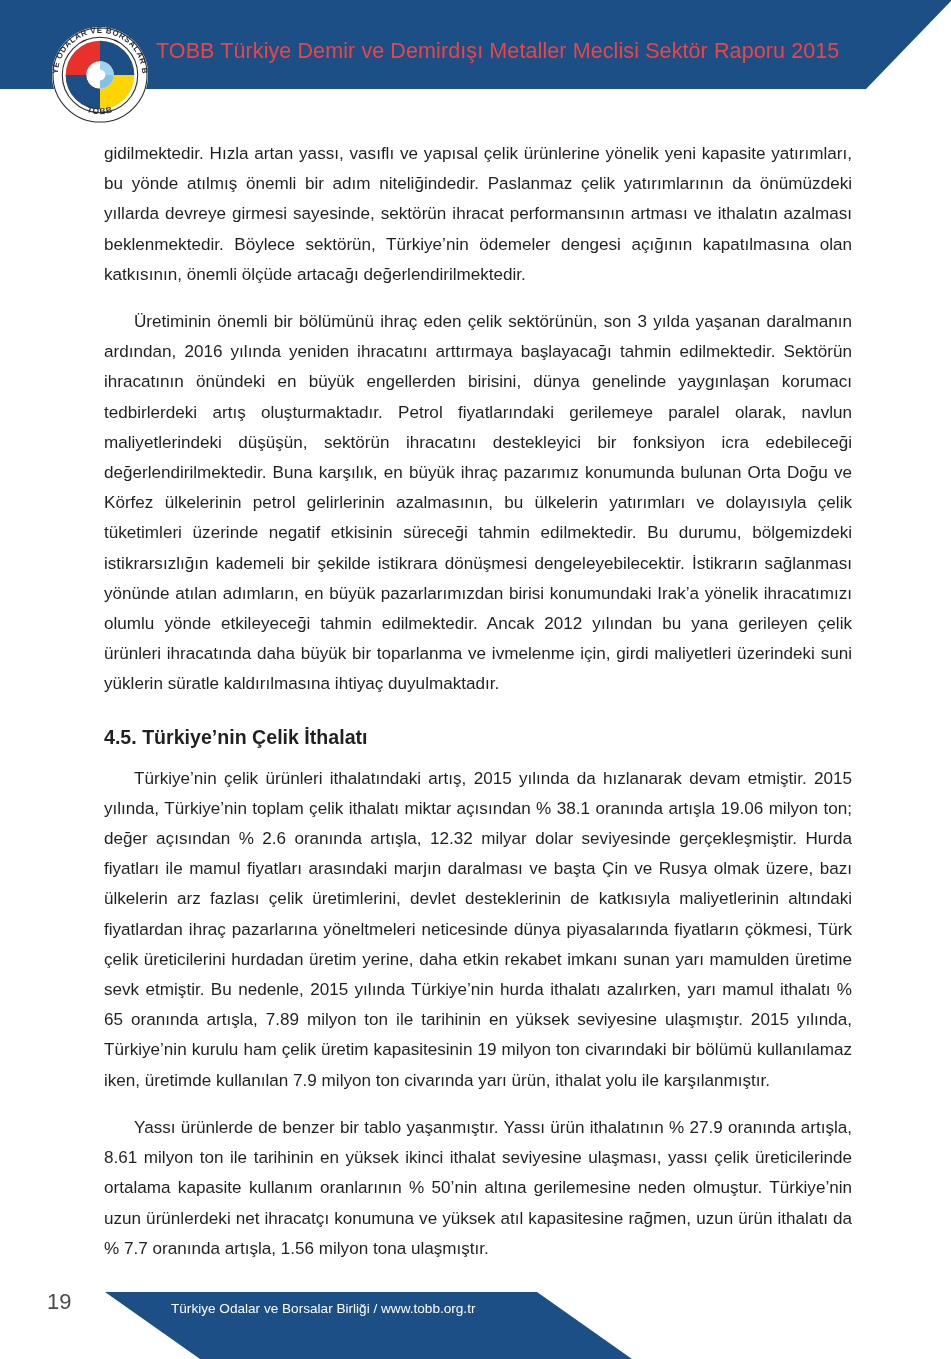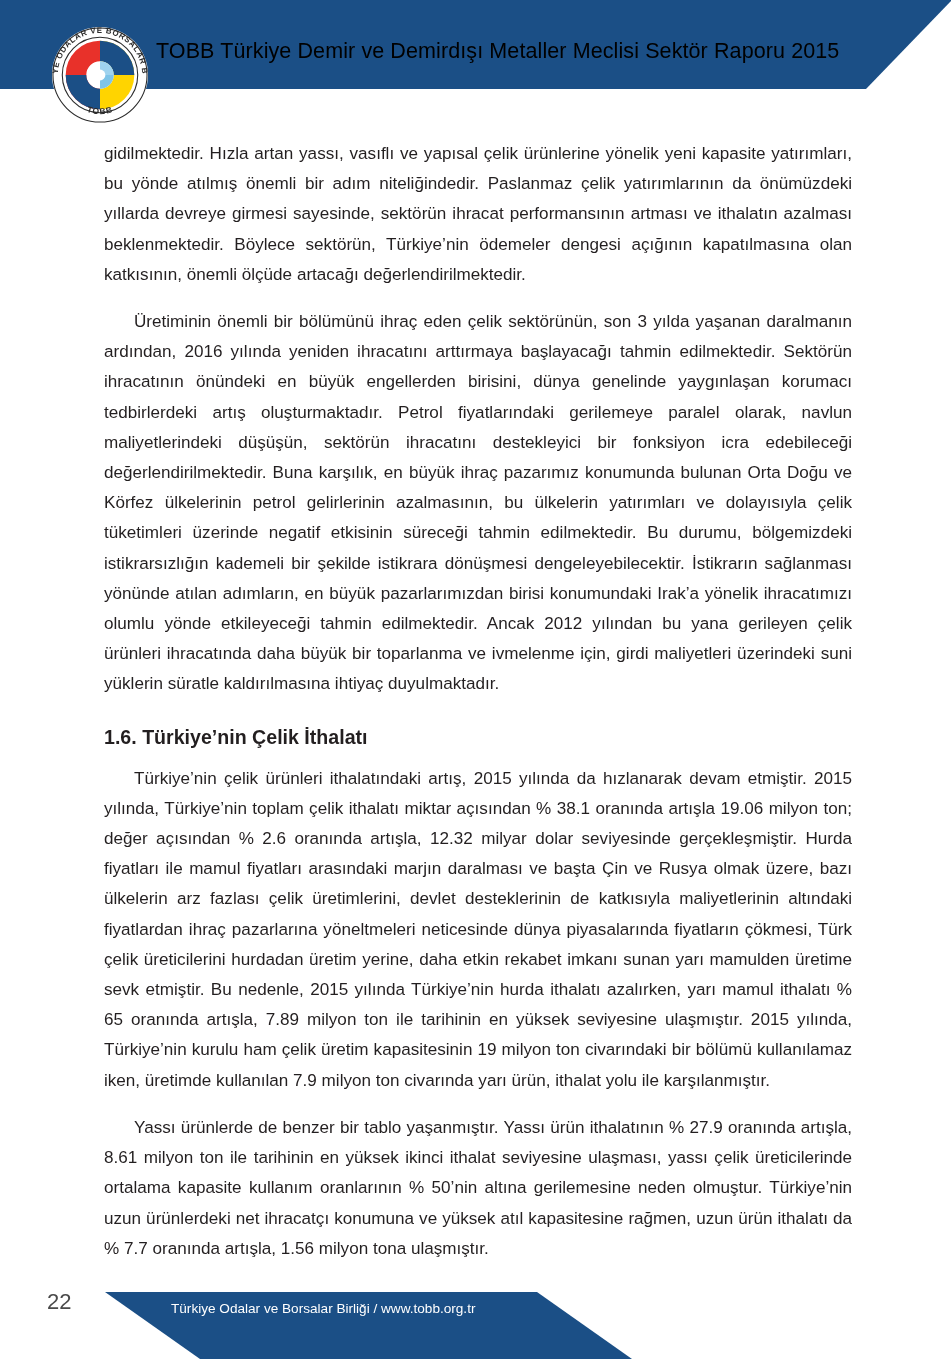--- a/index.html
+++ b/index.html
@@ -28,21 +28,21 @@
     height: 89px;
     background: #1b4f86;
     clip-path: polygon(0 0, 951px 0, 951px 1px, 866px 89px, 0 89px);
   }
   .header-title {
     position: absolute;
     top: 38px;
     left: 156px;
     font-size: 21.5px;
     line-height: 26px;
-    color: #000000;
+    color: #ef4444;
     letter-spacing: 0.1px;
     white-space: nowrap;
   }
 
   
   .logo-seal {
     position: absolute;
     top: 26px;
     left: 51px;
     width: 98px;
@@ -145,25 +145,25 @@
   </div>
 
   <div class="header-title">TOBB Türkiye Demir ve Demirdışı Metaller Meclisi Sektör Raporu 2015</div>
 
   <div class="content">
 
     <p class="body-text">gidilmektedir. Hızla artan yassı, vasıflı ve yapısal çelik ürünlerine yönelik yeni kapasite yatırımları, bu yönde atılmış önemli bir adım niteliğindedir. Paslanmaz çelik yatırımlarının da önümüzdeki yıllarda devreye girmesi sayesinde, sektörün  ihracat performansının artması ve ithalatın azalması beklenmektedir. Böylece sektörün, Türkiye’nin ödemeler dengesi açığının kapatılmasına olan katkısının, önemli ölçüde artacağı değerlendirilmektedir.</p>
 
     <p class="body-text indent">Üretiminin önemli bir bölümünü ihraç eden çelik sektörünün, son 3 yılda yaşanan daralmanın ardından, 2016 yılında yeniden ihracatını arttırmaya başlayacağı tahmin edilmektedir. Sektörün ihracatının önündeki en büyük engellerden birisini, dünya genelinde yaygınlaşan korumacı tedbirlerdeki artış oluşturmaktadır. Petrol fiyatlarındaki gerilemeye paralel olarak, navlun maliyetlerindeki düşüşün, sektörün ihracatını destekleyici bir fonksiyon icra edebileceği değerlendirilmektedir. Buna  karşılık, en büyük ihraç pazarımız konumunda bulunan Orta Doğu ve Körfez ülkelerinin petrol gelirlerinin azalmasının, bu ülkelerin yatırımları ve dolayısıyla çelik tüketimleri üzerinde negatif etkisinin süreceği tahmin edilmektedir. Bu durumu, bölgemizdeki istikrarsızlığın kademeli bir şekilde istikrara dönüşmesi dengeleyebilecektir. İstikrarın sağlanması yönünde atılan adımların, en büyük pazarlarımızdan birisi konumundaki Irak’a yönelik ihracatımızı olumlu yönde etkileyeceği tahmin edilmektedir. Ancak 2012 yılından bu yana gerileyen çelik ürünleri ihracatında daha büyük bir toparlanma ve ivmelenme için, girdi maliyetleri üzerindeki suni yüklerin süratle kaldırılmasına ihtiyaç duyulmaktadır.</p>
 
-    <h2 class="section-heading">1.6. Türkiye’nin Çelik İthalatı</h2>
+    <h2 class="section-heading">4.5. Türkiye’nin Çelik İthalatı</h2>
 
     <p class="body-text indent">Türkiye’nin çelik ürünleri ithalatındaki artış, 2015 yılında da hızlanarak devam etmiştir. 2015 yılında, Türkiye’nin toplam çelik ithalatı miktar açısından % 38.1 oranında artışla 19.06 milyon ton; değer açısından % 2.6 oranında artışla, 12.32 milyar dolar seviyesinde gerçekleşmiştir. Hurda fiyatları ile mamul fiyatları arasındaki marjın daralması ve başta Çin ve Rusya olmak üzere, bazı ülkelerin arz fazlası çelik üretimlerini, devlet desteklerinin de katkısıyla maliyetlerinin altındaki fiyatlardan ihraç pazarlarına yöneltmeleri neticesinde dünya piyasalarında fiyatların çökmesi, Türk çelik üreticilerini hurdadan üretim yerine, daha etkin rekabet imkanı sunan yarı mamulden üretime sevk etmiştir. Bu nedenle, 2015 yılında Türkiye’nin hurda ithalatı azalırken, yarı mamul ithalatı % 65 oranında artışla, 7.89 milyon ton ile tarihinin en yüksek seviyesine ulaşmıştır. 2015 yılında, Türkiye’nin kurulu ham çelik üretim kapasitesinin 19 milyon ton civarındaki bir bölümü kullanılamaz iken,  üretimde kullanılan 7.9 milyon ton civarında yarı ürün, ithalat yolu ile karşılanmıştır.</p>
 
     <p class="body-text indent last">Yassı ürünlerde de benzer bir tablo yaşanmıştır. Yassı ürün ithalatının % 27.9 oranında artışla, 8.61 milyon ton ile tarihinin en yüksek ikinci ithalat seviyesine ulaşması, yassı çelik üreticilerinde ortalama kapasite kullanım oranlarının % 50’nin altına gerilemesine neden olmuştur. Türkiye’nin uzun ürünlerdeki net ihracatçı konumuna ve yüksek atıl kapasitesine rağmen, uzun ürün ithalatı da % 7.7 oranında artışla, 1.56 milyon tona ulaşmıştır.</p>
 
   </div>
 
   <div class="footer-band"></div>
   <div class="footer-text">Türkiye Odalar ve Borsalar Birliği / www.tobb.org.tr</div>
-  <div class="page-number">22</div>
+  <div class="page-number">19</div>
 
 </div>
 
 </body></html>

